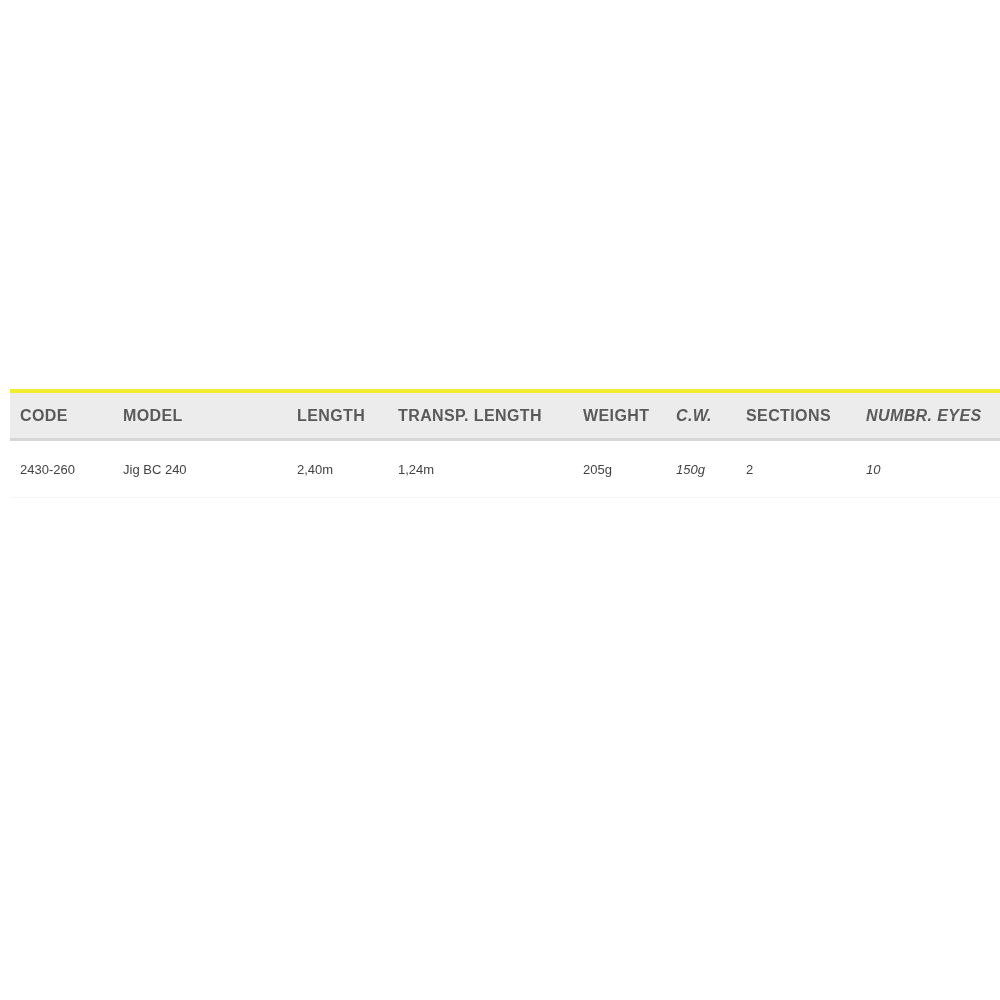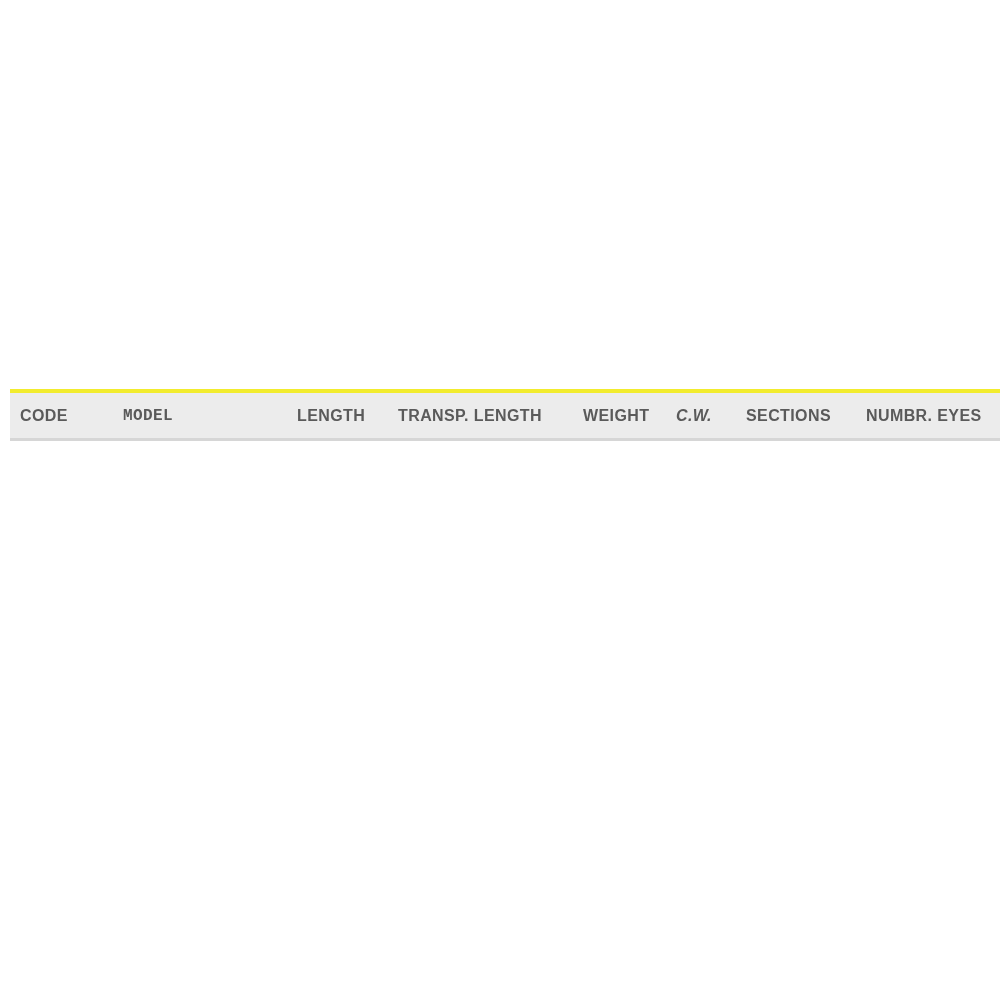--- a/index.html
+++ b/index.html
@@ -74,27 +74,27 @@
     border-bottom: 1px solid #f4f4f4;
     white-space: nowrap;
   }
 
   table.spec-table tbody tr:last-child td {
     border-bottom: 1px solid #f7f7f7;
   }
 
   
   .col-code        { width: 103px; padding-left: 10px !important; }
-  .col-model       { width: 174px; font-family: Liberation Mono, monospace; }
+  .col-model       { width: 174px; }
   .col-length      { width: 101px; }
   .col-transp      { width: 185px; }
   .col-weight      { width:  93px; }
   .col-cw          { width:  70px; font-style: italic; }
   .col-sections    { width: 120px; margin-left: 15px; }
-  .col-eyes        { width: 134px; }
+  .col-eyes        { width: 134px; font-style: italic; }
 </style>
 </head>
 <body>
 
 <div class="page">
 
   <div class="spec-table-wrap">
 
     <div class="accent-bar"></div>
 
@@ -106,20 +106,30 @@
           <th class="col-length">LENGTH</th>
           <th class="col-transp">TRANSP. LENGTH</th>
           <th class="col-weight">WEIGHT</th>
           <th class="col-cw">C.W.</th>
           <th class="col-sections">SECTIONS</th>
           <th class="col-eyes">NUMBR. EYES</th>
         </tr>
       </thead>
       <tbody>
 
+        <tr>
+          <td class="col-code">2430-260</td>
+          <td class="col-model">Jig BC 240</td>
+          <td class="col-length">2,40m</td>
+          <td class="col-transp">1,24m</td>
+          <td class="col-weight">205g</td>
+          <td class="col-cw">150g</td>
+          <td class="col-sections">2</td>
+          <td class="col-eyes">10</td>
+        </tr>
 
 
 
       </tbody>
     </table>
 
   </div>
 
 </div>
 

